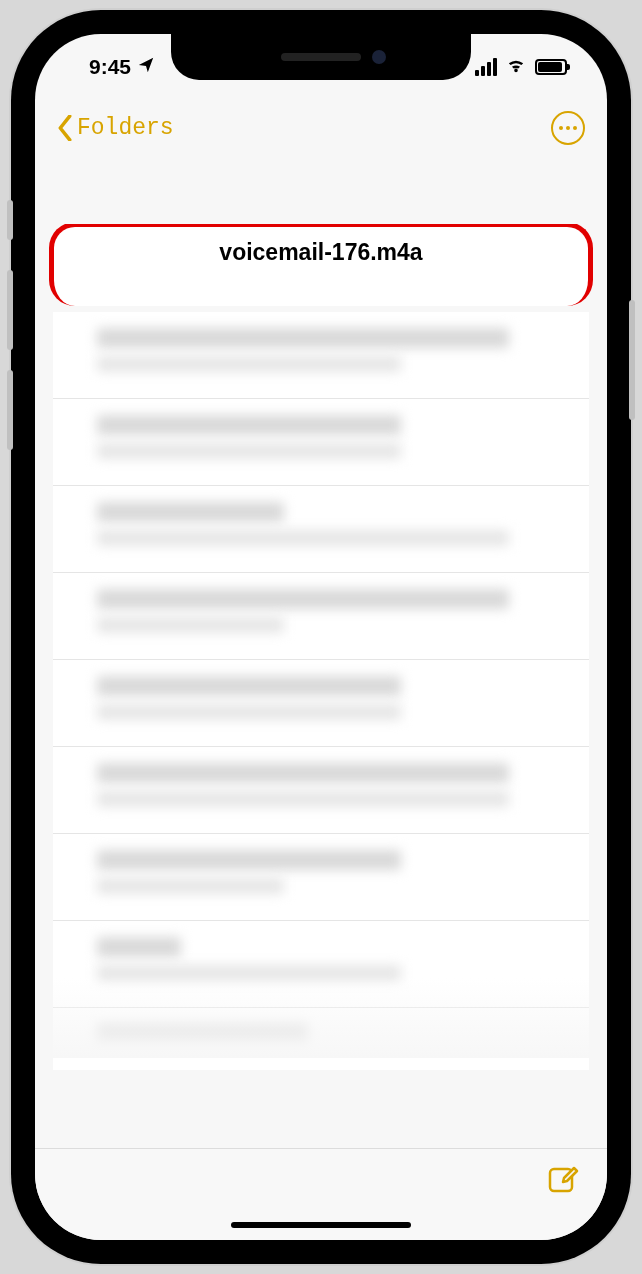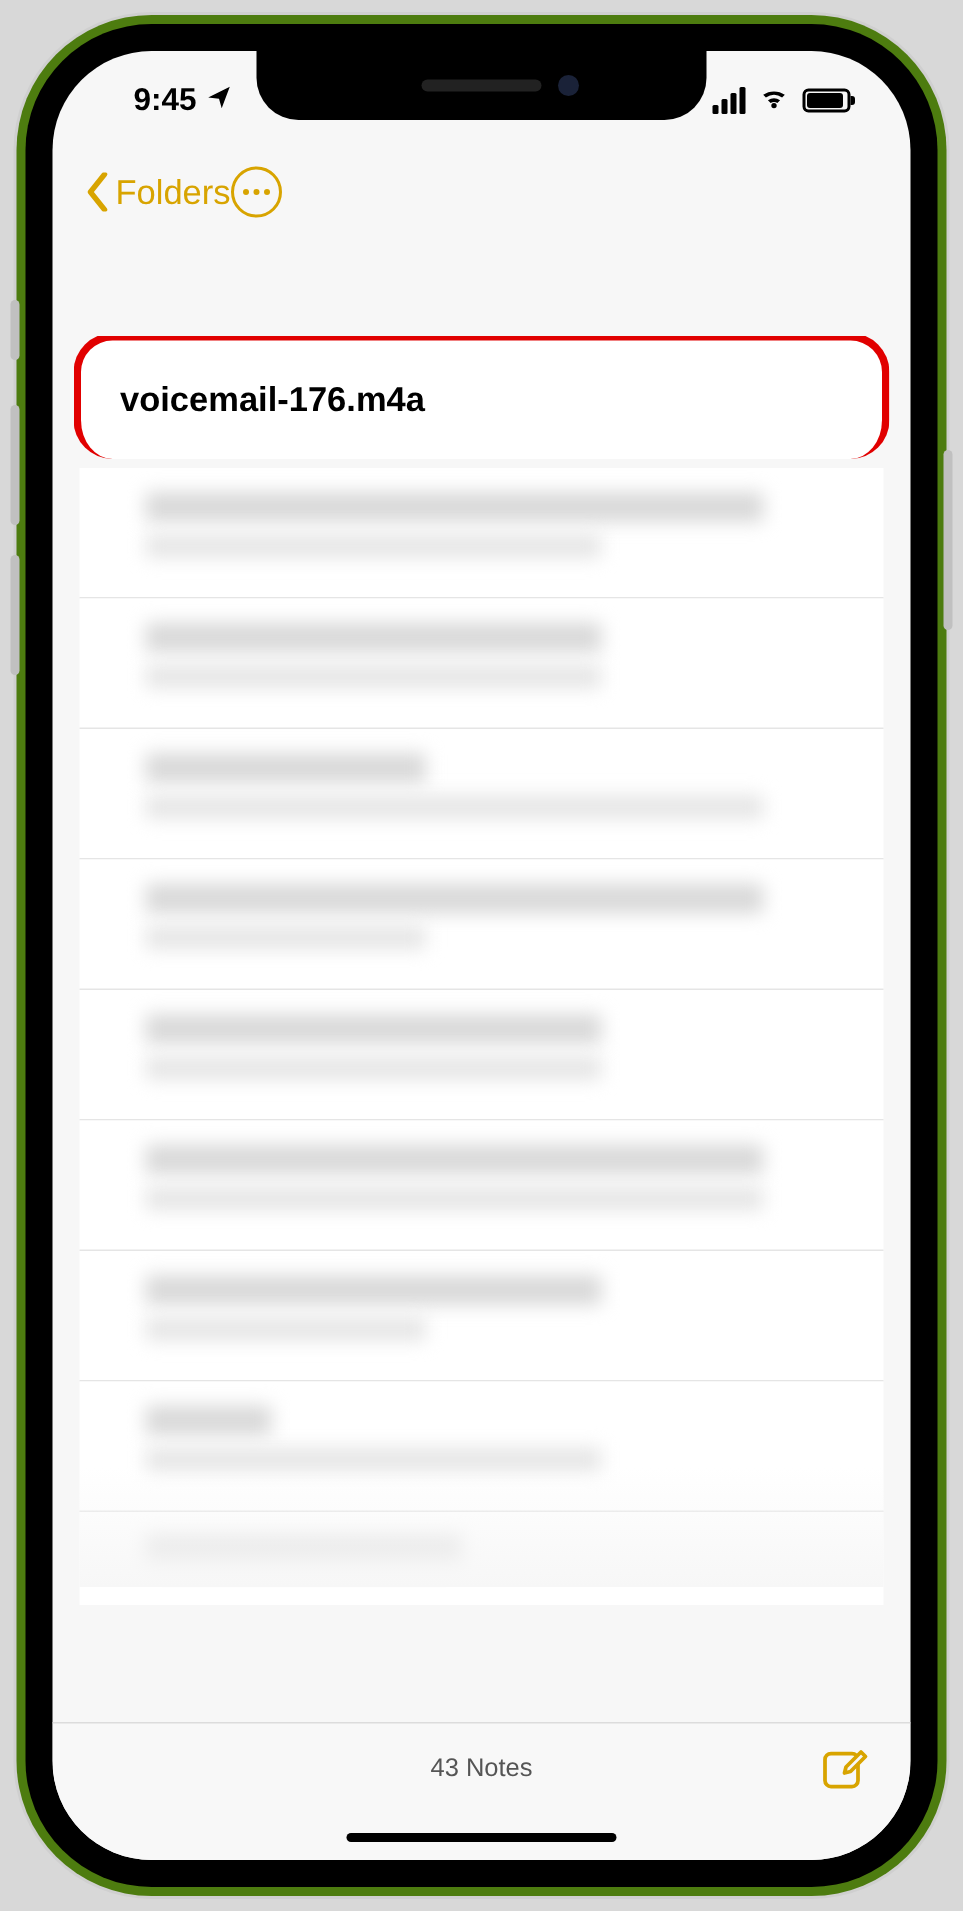--- a/index.html
+++ b/index.html
@@ -8,21 +8,21 @@
     display: flex;
     justify-content: center;
     align-items: flex-start;
     padding: 10px;
     font-family: -apple-system, "Helvetica Neue", Helvetica, Arial, sans-serif;
     -webkit-font-smoothing: antialiased;
   }
   .device {
     width: 620px;
     height: 1254px;
-    background: #4d7c0f;
+    background: #000000;
     border-radius: 90px;
     padding: 6px;
     position: relative;
     box-shadow: 0 0 0 2px #cfcfcf;
   }
   .bezel {
     width: 100%; height: 100%;
     background: #000;
     border-radius: 84px;
     padding: 18px;
@@ -93,21 +93,21 @@
   }
   .battery::after{
     content:""; position:absolute; right:-5px; top:3px; width:3px; height:6px; background:#000; border-radius:0 2px 2px 0;
   }
   .battery .fill{ position:absolute; left:1px; top:1px; bottom:1px; width:24px; background:#000; border-radius:2px;}
 
   
   .navbar {
     padding: 70px 22px 0 22px;
     height: 118px;
-    display:flex; justify-content:flex-start; align-items:center;
+    display:flex; justify-content:space-between; align-items:center;font-family:Liberation Mono, monospace;
   }
   .back {
     display:flex; align-items:center; gap:4px;
     color:#d8a400; font-size:23px; font-weight:400;
   }
   .back svg { width:16px; height:26px; }
   .more {
     width:34px; height:34px;
     border:2.5px solid #d8a400; border-radius:50%;
     display:flex; justify-content:center; align-items:center; gap:3px;
@@ -115,21 +115,21 @@
   .more span { width:4px; height:4px; background:#d8a400; border-radius:50%;}
 
   .title {
     padding: 2px 28px 14px 28px;
     font-size:46px; font-weight:800; letter-spacing:-0.5px;
   }
   .row {
     padding: 14px 24px 14px 24px;
     border-bottom: 1px solid #e2e2e2;
     min-height: 84px;
-    display:flex; flex-direction:column; justify-content:center;
+    display:flex; flex-direction:row; justify-content:center;
     gap:4px;
   }
   .row:last-child{border-bottom:none;}
   .row .t1 { font-size:23px; font-weight:600; color:#000;}
   .row .t2 { font-size:20px; color:#8a8a8e; font-weight:400;}
   .highlight {
     border: 5px solid #e10000;
     border-radius: 26px;
     margin: -2px -4px 6px -4px;
     padding: 12px 26px;
@@ -271,21 +271,20 @@
             <div class="blur-line sub med"></div>
           </div>
         <div class="blur-row" style="border-bottom:none;">
             <div class="blur-line med" style="width:45%"></div>
           </div>
 
         <div class="fade-bottom"></div>
       </div>
 
       <div class="toolbar">
-        <div class="count">43 Notes</div>
         <div class="compose">
           <svg viewBox="0 0 32 32">
             <rect x="3" y="6" width="22" height="22" rx="4" stroke="#d8a400" stroke-width="2.5" fill="none"></rect>
             <path d="M17 15 L27 5 L30 8 L20 18 L16 19 Z" fill="#f7f7f7" stroke="#d8a400" stroke-width="2.5" stroke-linejoin="round"></path>
           </svg>
         </div>
       </div>
 
       <div class="home-indicator"></div>
     </div>

